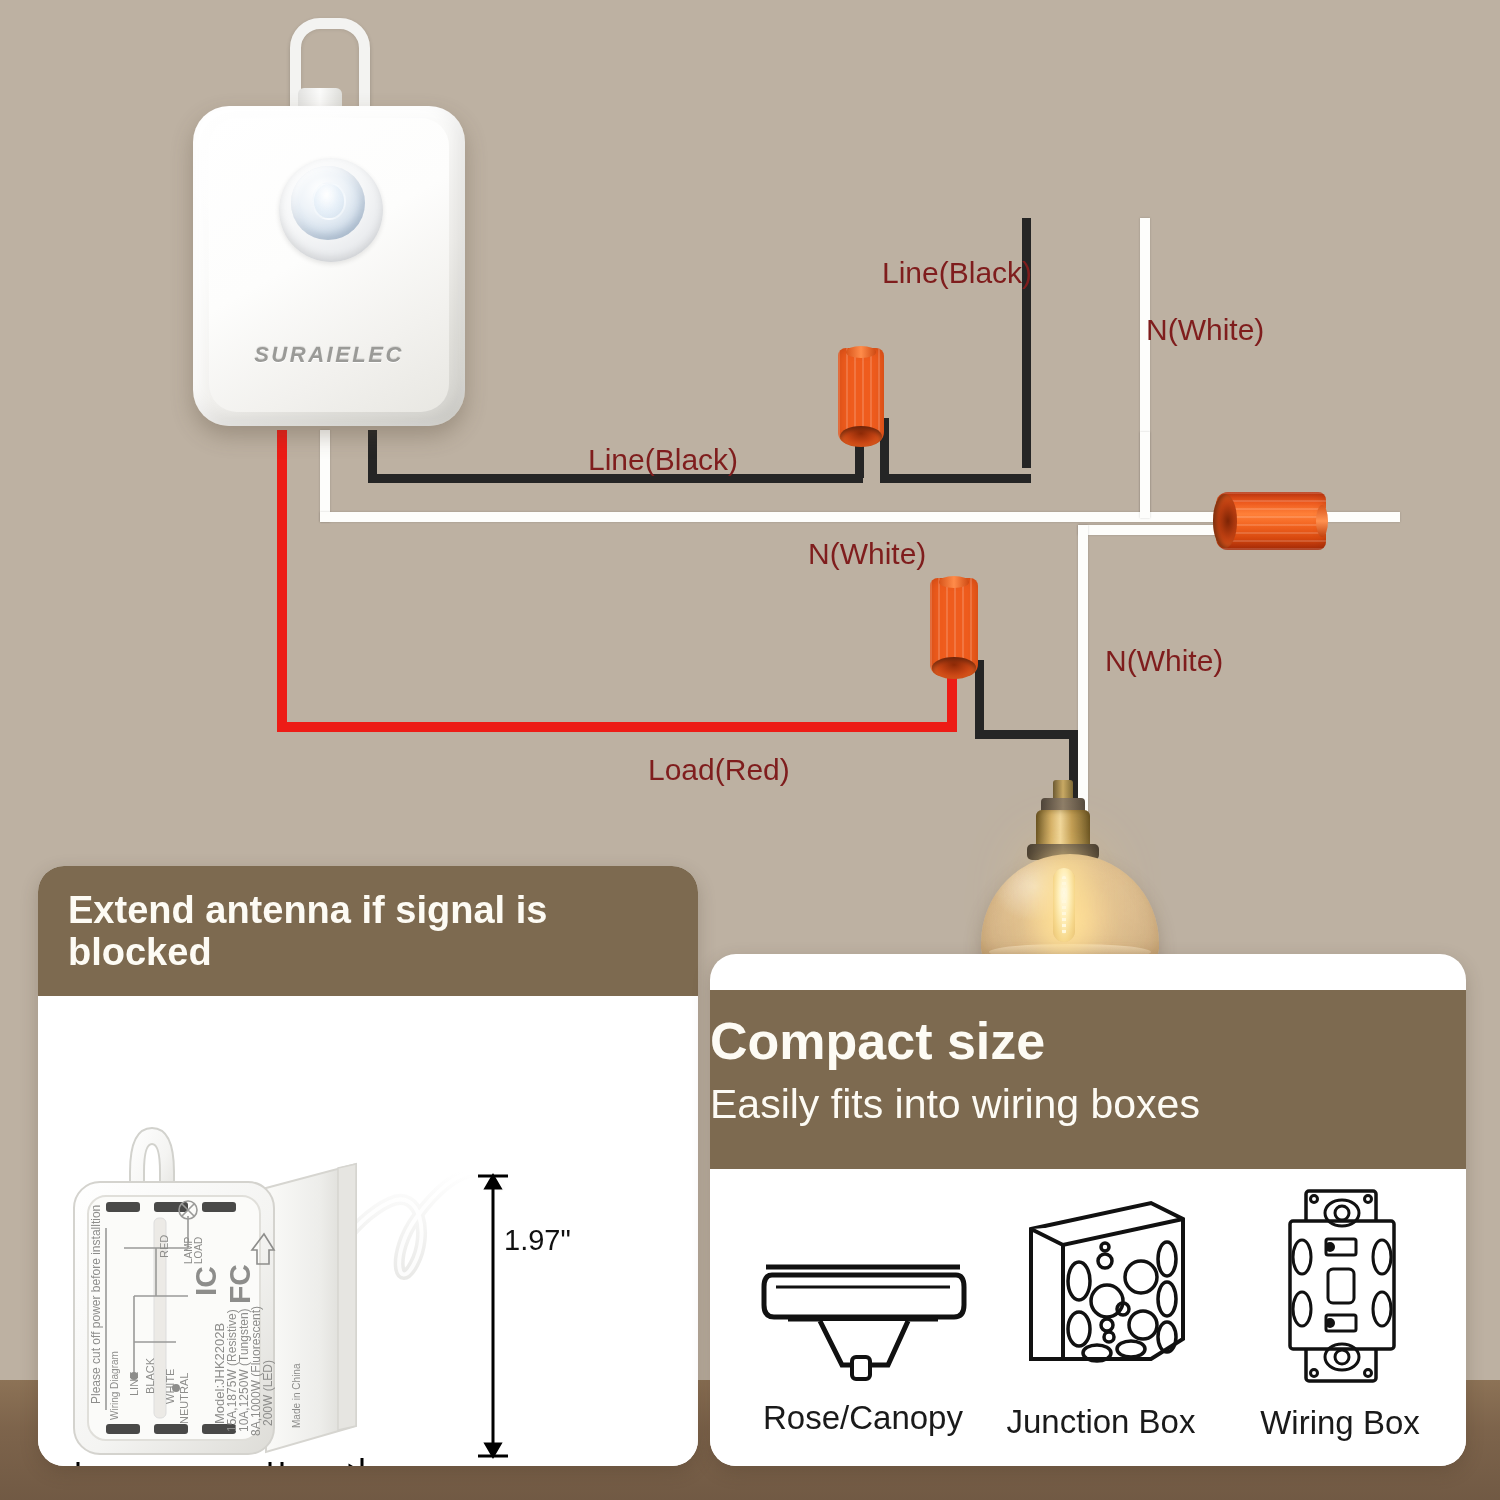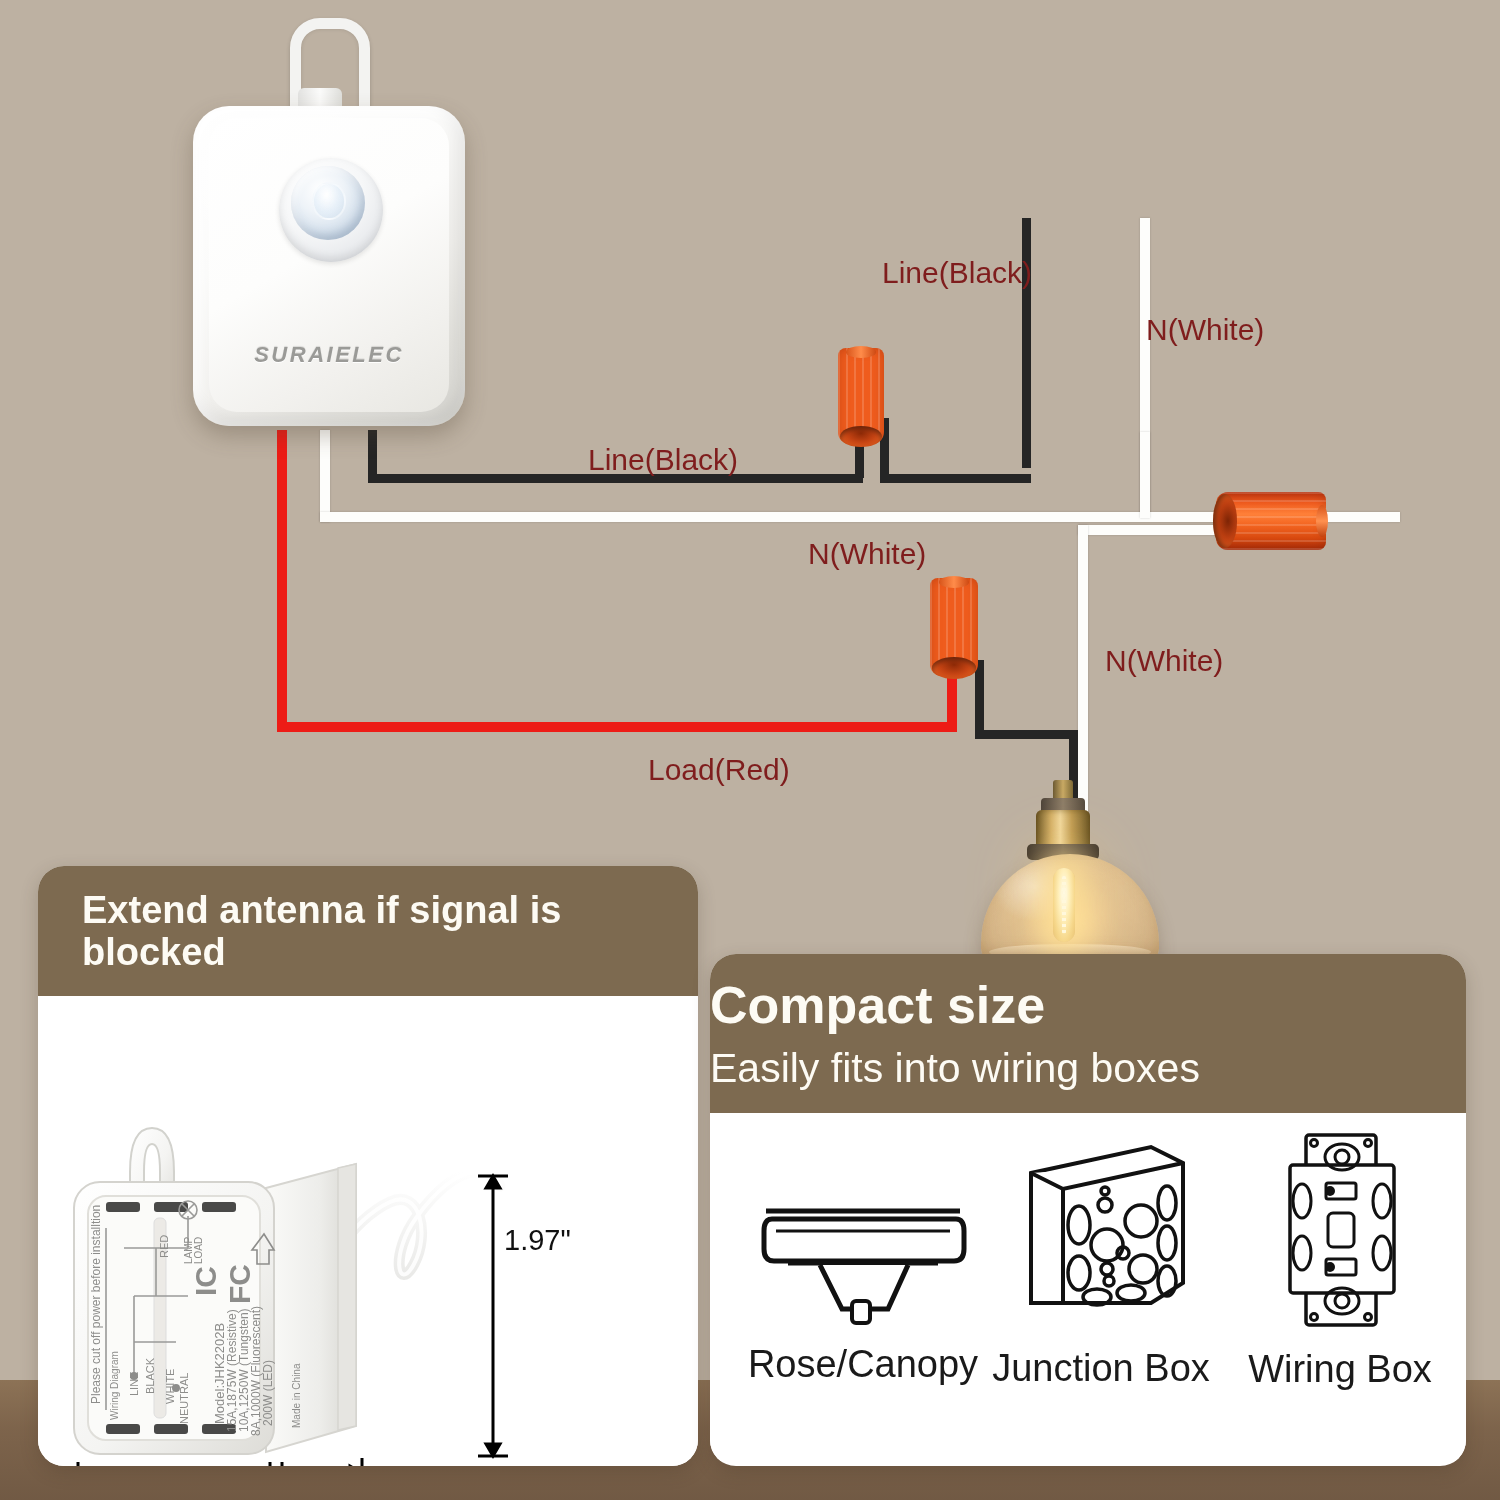--- a/index.html
+++ b/index.html
@@ -220,21 +220,21 @@
   .panel-head .h2{font-size:52px;font-weight:700;line-height:1.12;}
   .panel-head .h3{font-size:41px;font-weight:400;line-height:1.2;}
   .panel-body{position:relative;background:#fff;width:100%;}
 
   
   #antenna-art{position:absolute;left:0;top:0;width:100%;height:100%;}
   .dim-txt{position:absolute;font-size:29px;color:#111;font-family:"Liberation Sans", sans-serif;}
 
   
   .ibox{position:absolute;text-align:center;}
-  .ibox .cap{font-size:38px;color:#1a1a1a;margin-top:10px;white-space:nowrap;}
+  .ibox .cap{font-size:33px;color:#1a1a1a;margin-top:10px;white-space:nowrap;}
 </style>
 </head>
 <body>
 
 <div id="stage">
 
   <div class="wall2"></div>
   <div class="shelf"></div>
 
   <div class="wire black v" style="left:1022px;top:218px;height:250px;"></div>
@@ -311,21 +311,21 @@
     <div class="lamp-collar"></div>
     <div class="lamp-socket"></div>
     <div class="lamp-ring"></div>
     <div class="lamp-glass"></div>
     <div class="bulb">
         <div class="bulb-fil"></div>
       </div>
   </div>
 
   <div class="panel" style="left:38px;top:866px;width:660px;height:600px;">
-    <div class="panel-head" style="padding:24px 28px 22px 44px;">
+    <div class="panel-head" style="padding:24px 28px 22px 30px;">
       <div class="h1" style="text-align:left;">Extend antenna if signal is blocked</div>
     </div>
     <div class="panel-body" style="height:500px;">
 
       <svg id="antenna-art" viewBox="0 0 660 500">
         <defs>
           <linearGradient id="gWhite" x1="0" y1="0" x2="1" y2="1">
             <stop offset="0%" stop-color="#ffffff"></stop>
             <stop offset="55%" stop-color="#f4f4f2"></stop>
             <stop offset="100%" stop-color="#dddcd7"></stop>
@@ -433,21 +433,21 @@
           <path d="M324,477 l-12,-7 0,14 z"></path>
         </g>
       </svg>
 
       <div class="dim-txt" style="left:466px;top:228px;">1.97"</div>
 
     </div>
   </div>
 
   <div class="panel" style="left:710px;top:954px;width:756px;height:512px;">
-    <div class="panel-head" style="padding:22px 0 20px 0;">
+    <div class="panel-head" style="padding:22px 0 40px 0;margin-top:36px;">
       <div class="h2">Compact size</div>
       <div class="h3" style="margin-top:10px;">Easily fits into wiring boxes</div>
     </div>
     <div class="panel-body" style="height:348px;">
 
       <div class="ibox" style="left:28px;top:46px;width:250px;">
         <svg width="230" height="170" viewBox="0 0 230 170">
           <path d="M18,52 L212,52" stroke="#111" stroke-width="5" fill="none"></path>
           <path d="M24,60 q-8,0 -8,12 l0,18 q0,12 10,12 l180,0 q10,0 10,-12 l0,-18 q0,-12 -8,-12 z" fill="#fff" stroke="#111" stroke-width="5"></path>
           <path d="M28,72 L202,72" stroke="#111" stroke-width="3" fill="none"></path>

